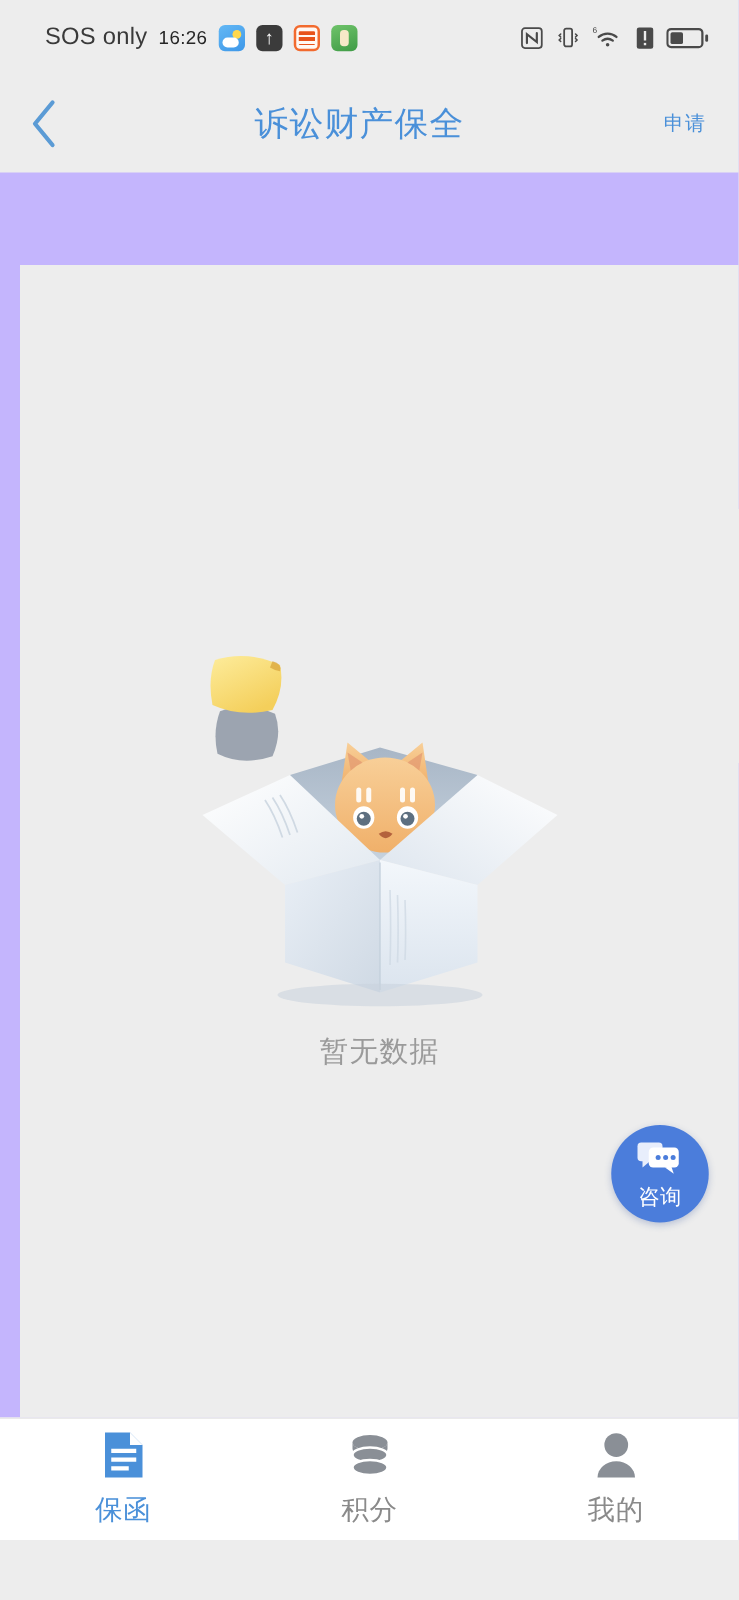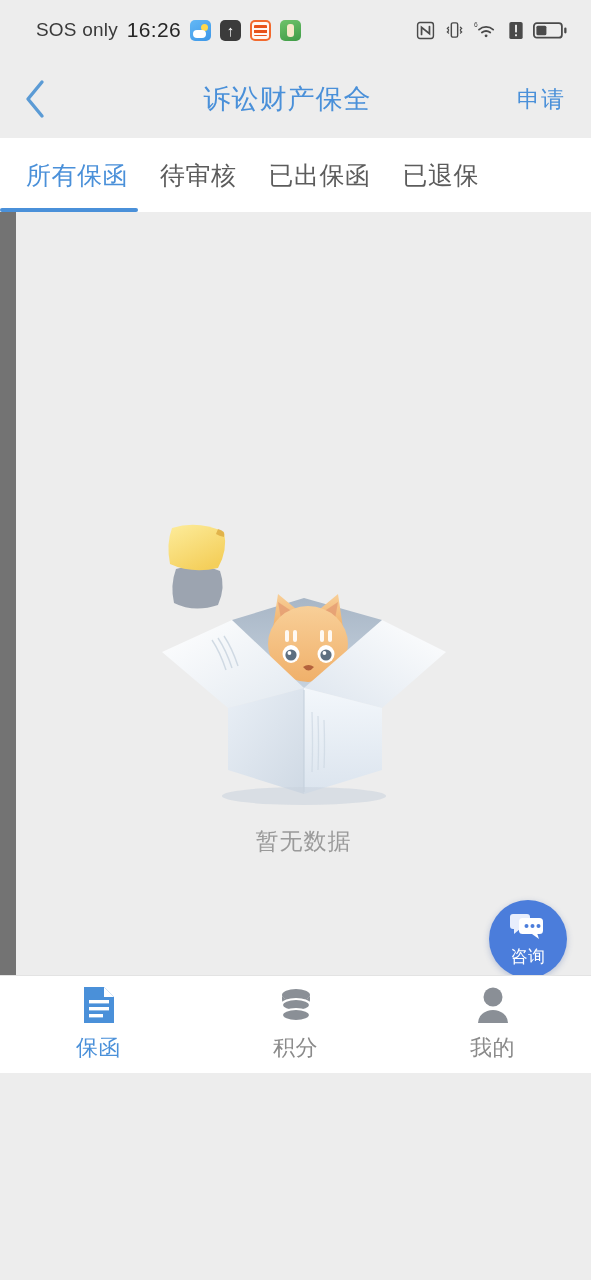--- a/index.html
+++ b/index.html
@@ -2,31 +2,31 @@
 <html><head>
 <meta charset="utf-8">
 <style>
   * { margin:0; padding:0; box-sizing:border-box; }
   html, body {
     width:591px; height:1280px;
     background:#ededed;
     font-family:"Liberation Sans","DejaVu Sans",sans-serif;
     overflow:hidden;
   }
-  .phone { position:relative; width:591px; height:1073px; background:#737373; }
+  .phone { position:relative; width:591px; height:1232px; background:#c4b5fd; }
 
   
   .statusbar {
     height:60px; display:flex; align-items:center;
     justify-content:space-between; padding:0 24px 0 36px;
     background:#ededed;
   }
   .sb-left { display:flex; align-items:center; gap:9px; }
   .sb-carrier { font-size:19px; color:#3a3a3a; letter-spacing:.2px; }
-  .sb-time { font-size:21px; color:#262626; font-weight:400; letter-spacing:.3px; }
+  .sb-time { font-size:15px; color:#262626; font-weight:400; letter-spacing:.3px; }
   .sb-appicon { width:21px; height:21px; border-radius:5px; display:block; position:relative; overflow:hidden; }
   .ico-weather { background:linear-gradient(150deg,#63b8f5 0%,#3d97e8 100%); }
   .ico-weather:after{ content:""; position:absolute; left:3px; top:10px; width:13px;height:8px;
      background:#fff; border-radius:5px; }
   .ico-weather:before{ content:""; position:absolute; left:11px; top:4px; width:7px;height:7px;
      background:#ffd84d; border-radius:50%; }
   .ico-up { background:#3b3b3b; }
   .ico-up:after { content:"↑"; position:absolute; inset:0; color:#fff; font-size:15px;
      line-height:21px; text-align:center; font-weight:bold; }
   .ico-orange { background:#f26a2e; }
@@ -48,21 +48,21 @@
   }
   .nav-back {
     width:70px; height:78px; display:flex; align-items:center; justify-content:center;
     cursor:pointer;
   }
   .nav-title {
     position:absolute; left:0; right:16px; text-align:center;
     font-size:27px; color:#4a90d9; letter-spacing:1px;
   }
   .nav-action {
-    position:absolute; right:26px; font-size:23px; color:#4a90d9; cursor:pointer;
+    position:absolute; right:26px; font-size:16px; color:#4a90d9; cursor:pointer;
     letter-spacing:1px;
     text-align:right;
   }
 
   
   .tabs {
     height:74px; background:#fff; display:flex; align-items:center;
     position:relative; padding-left:10px;
   }
   .tab {
@@ -163,26 +163,20 @@
   <div class="navbar">
     <div class="nav-back">
       <svg width="26" height="42" viewBox="0 0 26 42">
         <path d="M20 4 L6 21 L20 38" fill="none" stroke="#5b9bd5" stroke-width="3.4" stroke-linecap="round" stroke-linejoin="round"></path>
       </svg>
     </div>
     <div class="nav-title">诉讼财产保全</div>
     <div class="nav-action">申请</div>
   </div>
 
-  <div class="tabs">
-    <div class="tab active">所有保函</div>
-    <div class="tab">待审核</div>
-    <div class="tab">已出保函</div>
-    <div class="tab">已退保</div>
-  </div>
 
   <div class="content">
 
     <div class="empty-wrap">
       <div class="empty-illo">
         <svg width="300" height="300" viewBox="0 0 300 300">
           <defs>
             <linearGradient id="flapL" x1="0" y1="0" x2="1" y2="1">
               <stop offset="0" stop-color="#ffffff"></stop>
                 <stop offset="1" stop-color="#e2e9f0"></stop>

